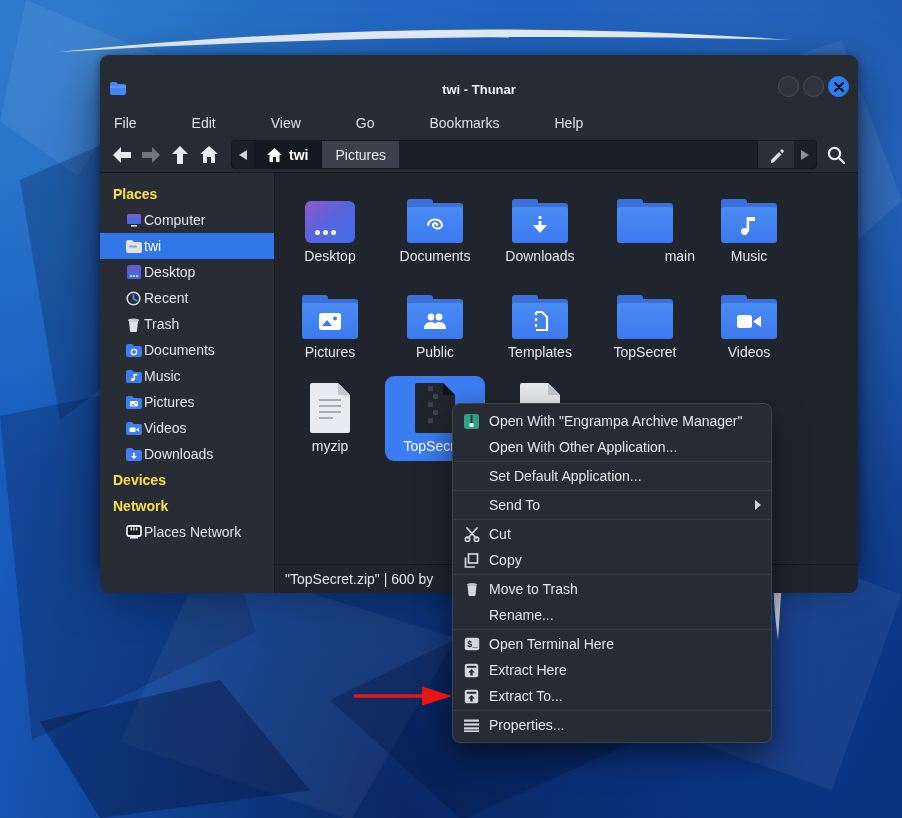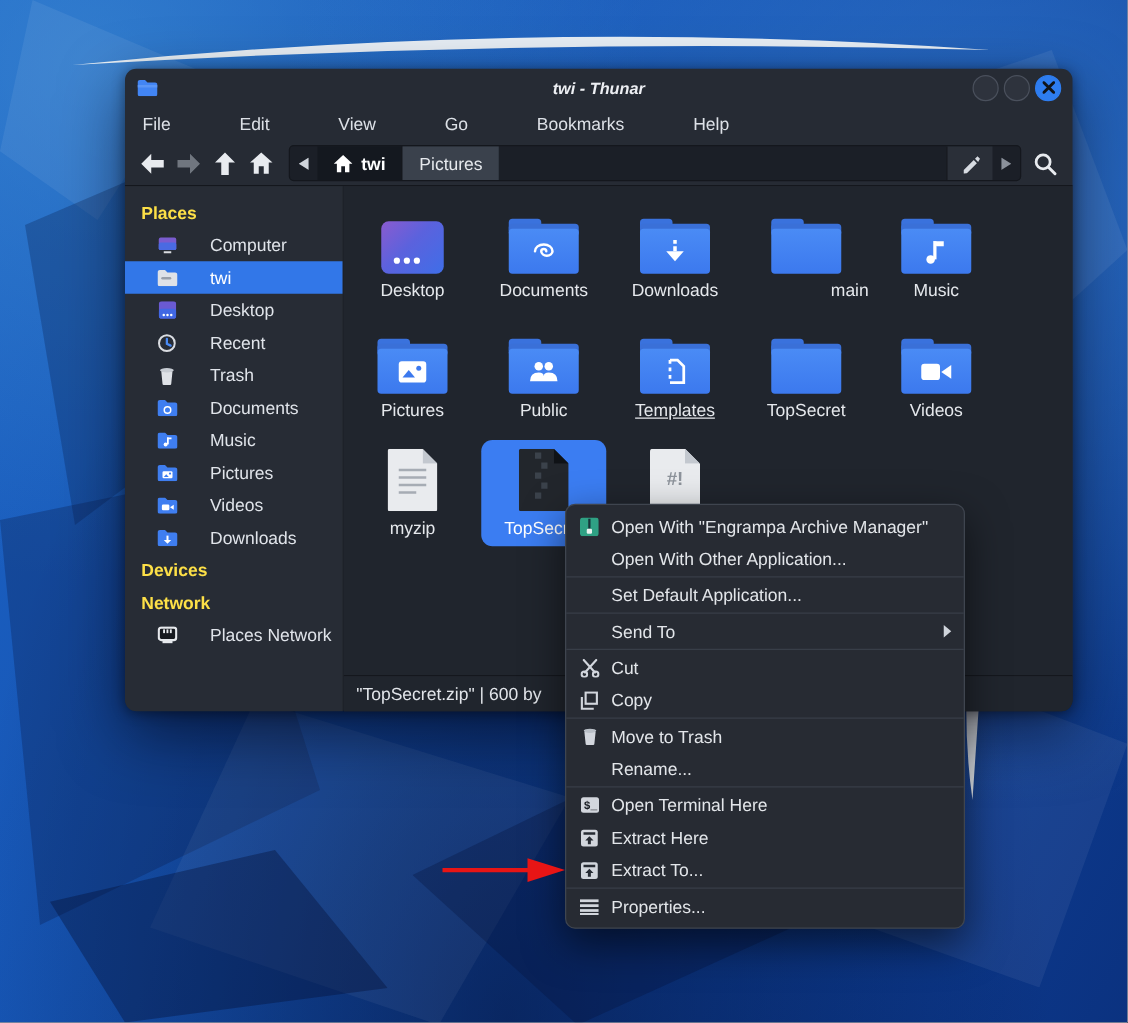--- a/index.html
+++ b/index.html
@@ -8,40 +8,40 @@
     background:
       radial-gradient(ellipse at 88% 20%, rgba(64,140,225,.55), transparent 52%),
       radial-gradient(ellipse at 8% 6%, rgba(70,150,215,.5), transparent 38%),
       radial-gradient(ellipse at 45% 100%, rgba(4,14,48,.55), transparent 62%),
       linear-gradient(118deg,#1d64c6 0%,#1553b2 40%,#0d3f97 72%,#0b3280 100%);}
   .facet{position:absolute;pointer-events:none;}
   
   #win{position:absolute;left:100px;top:55px;width:758px;height:513px;
     background:#262b34;border-radius:9px;z-index:10;
     box-shadow:0 18px 50px rgba(0,0,12,.55),0 2px 10px rgba(0,0,0,.45);}
-  #titlebar{height:30px;display:flex;align-items:center;padding:0 9px;position:relative;font-style:italic;}
+  #titlebar{height:30px;display:flex;align-items:flex-end;padding:12px 9px;position:relative;}
   #title{position:absolute;left:0;right:0;text-align:center;font-weight:bold;font-size:13px;color:#edeff3;}
   .wbtn{width:21px;height:21px;border-radius:50%;background:#2e333d;border:1px solid #4a505c;margin-left:4px;box-sizing:border-box;display:flex;align-items:center;justify-content:center;}
   .wbtn.close{background:#2e7df0;border-color:#2e7df0;}
   #controls{margin-left:auto;display:flex;z-index:2;}
   #menubar{height:28px;display:flex;align-items:center;padding-left:4px;color:#dde1e7;gap:35px;}
   .menu-item{padding:3px 10px;cursor:default;}
   #toolbar{height:35px;display:flex;align-items:center;padding:0 9px;border-bottom:1px solid #14171d;}
   .tbtn{width:26px;height:26px;display:flex;align-items:center;justify-content:center;border-radius:4px;margin-right:3px;}
   #pathbar{flex:1;height:27px;margin:0 6px;background:#1b1f27;border:1px solid #14171d;border-radius:4px;display:flex;align-items:stretch;overflow:hidden;}
   .pseg{display:flex;align-items:center;padding:0 13px;color:#e6e9ed;}
   .pseg.active{background:#14181f;font-weight:bold;color:#fff;gap:7px;border-right:1px solid #14171d;}
   .pseg.plain{background:#3a414c;}
   .pchev{width:22px;display:flex;align-items:center;justify-content:center;}
   .pedit{width:36px;background:#2a2f38;border-left:1px solid #14171d;display:flex;align-items:center;justify-content:center;}
   
   #content{display:flex;height:420px;}
   #sidebar{width:175px;background:#272c35;border-right:1px solid #181c22;padding-top:8px;box-sizing:border-box;border-radius:0 0 0 9px;}
   .sb-hdr{height:26px;line-height:26px;padding-left:13px;font-weight:bold;color:#fde047;}
-  .sb-item{height:26px;display:flex;align-items:center;gap:26px;padding-left:25px;color:#e0e4ea;}
+  .sb-item{height:26px;display:flex;align-items:center;gap:2px;padding-left:25px;color:#e0e4ea;}
   .sb-item.sel{background:#3277e8;color:#fff;}
   .sb-ic{width:17px;height:17px;display:flex;align-items:center;justify-content:center;}
   #main{flex:1;position:relative;background:#20252d;border-radius:0 0 9px 0;}
   .tile{position:absolute;width:100px;text-align:center;color:#e5e8ec;}
   .tile .icw{height:52px;display:flex;align-items:flex-end;justify-content:center;}
   .tile .lbl{margin-top:5px;font-size:14px;white-space:nowrap;}
   .tile.sel{background:#3b7df2;border-radius:9px;padding:5px 0 7px;color:#fff;}
   
   .folder{width:56px;height:44px;position:relative;}
   .folder .tab{position:absolute;top:0;left:0;width:26px;height:10px;background:#3a72dd;border-radius:3px 3px 0 0;}
@@ -413,21 +413,21 @@
             <svg width="26" height="18">
                     <circle cx="9" cy="5" r="3.4" fill="#fff"></circle>
                     <circle cx="17" cy="5" r="3.4" fill="#fff"></circle>
                     <path d="M2 17 Q2 10 9 10 Q13 10 13 13 Q13 10 17 10 Q24 10 24 17 Z" fill="#fff"></path>
                   </svg>
           </div>
               </div>
             </div>
           <div class="lbl">Public</div>
         </div>
-        <div class="tile" style="left:215px;top:114px;text-decoration:underline;">
+        <div class="tile" style="left:215px;top:114px;">
           <div class="icw">
               <div class="folder">
                 <div class="tab"></div>
                 <div class="back"></div>
                 <div class="fbody">
             <svg width="18" height="22">
                     <path d="M5 2 H11 L16 7 V20 H5" fill="none" stroke="#fff" stroke-width="2.2"></path>
                     <path d="M5 2 V20" stroke="#fff" stroke-width="2.2" stroke-dasharray="3 3"></path>
                   </svg>
           </div>

